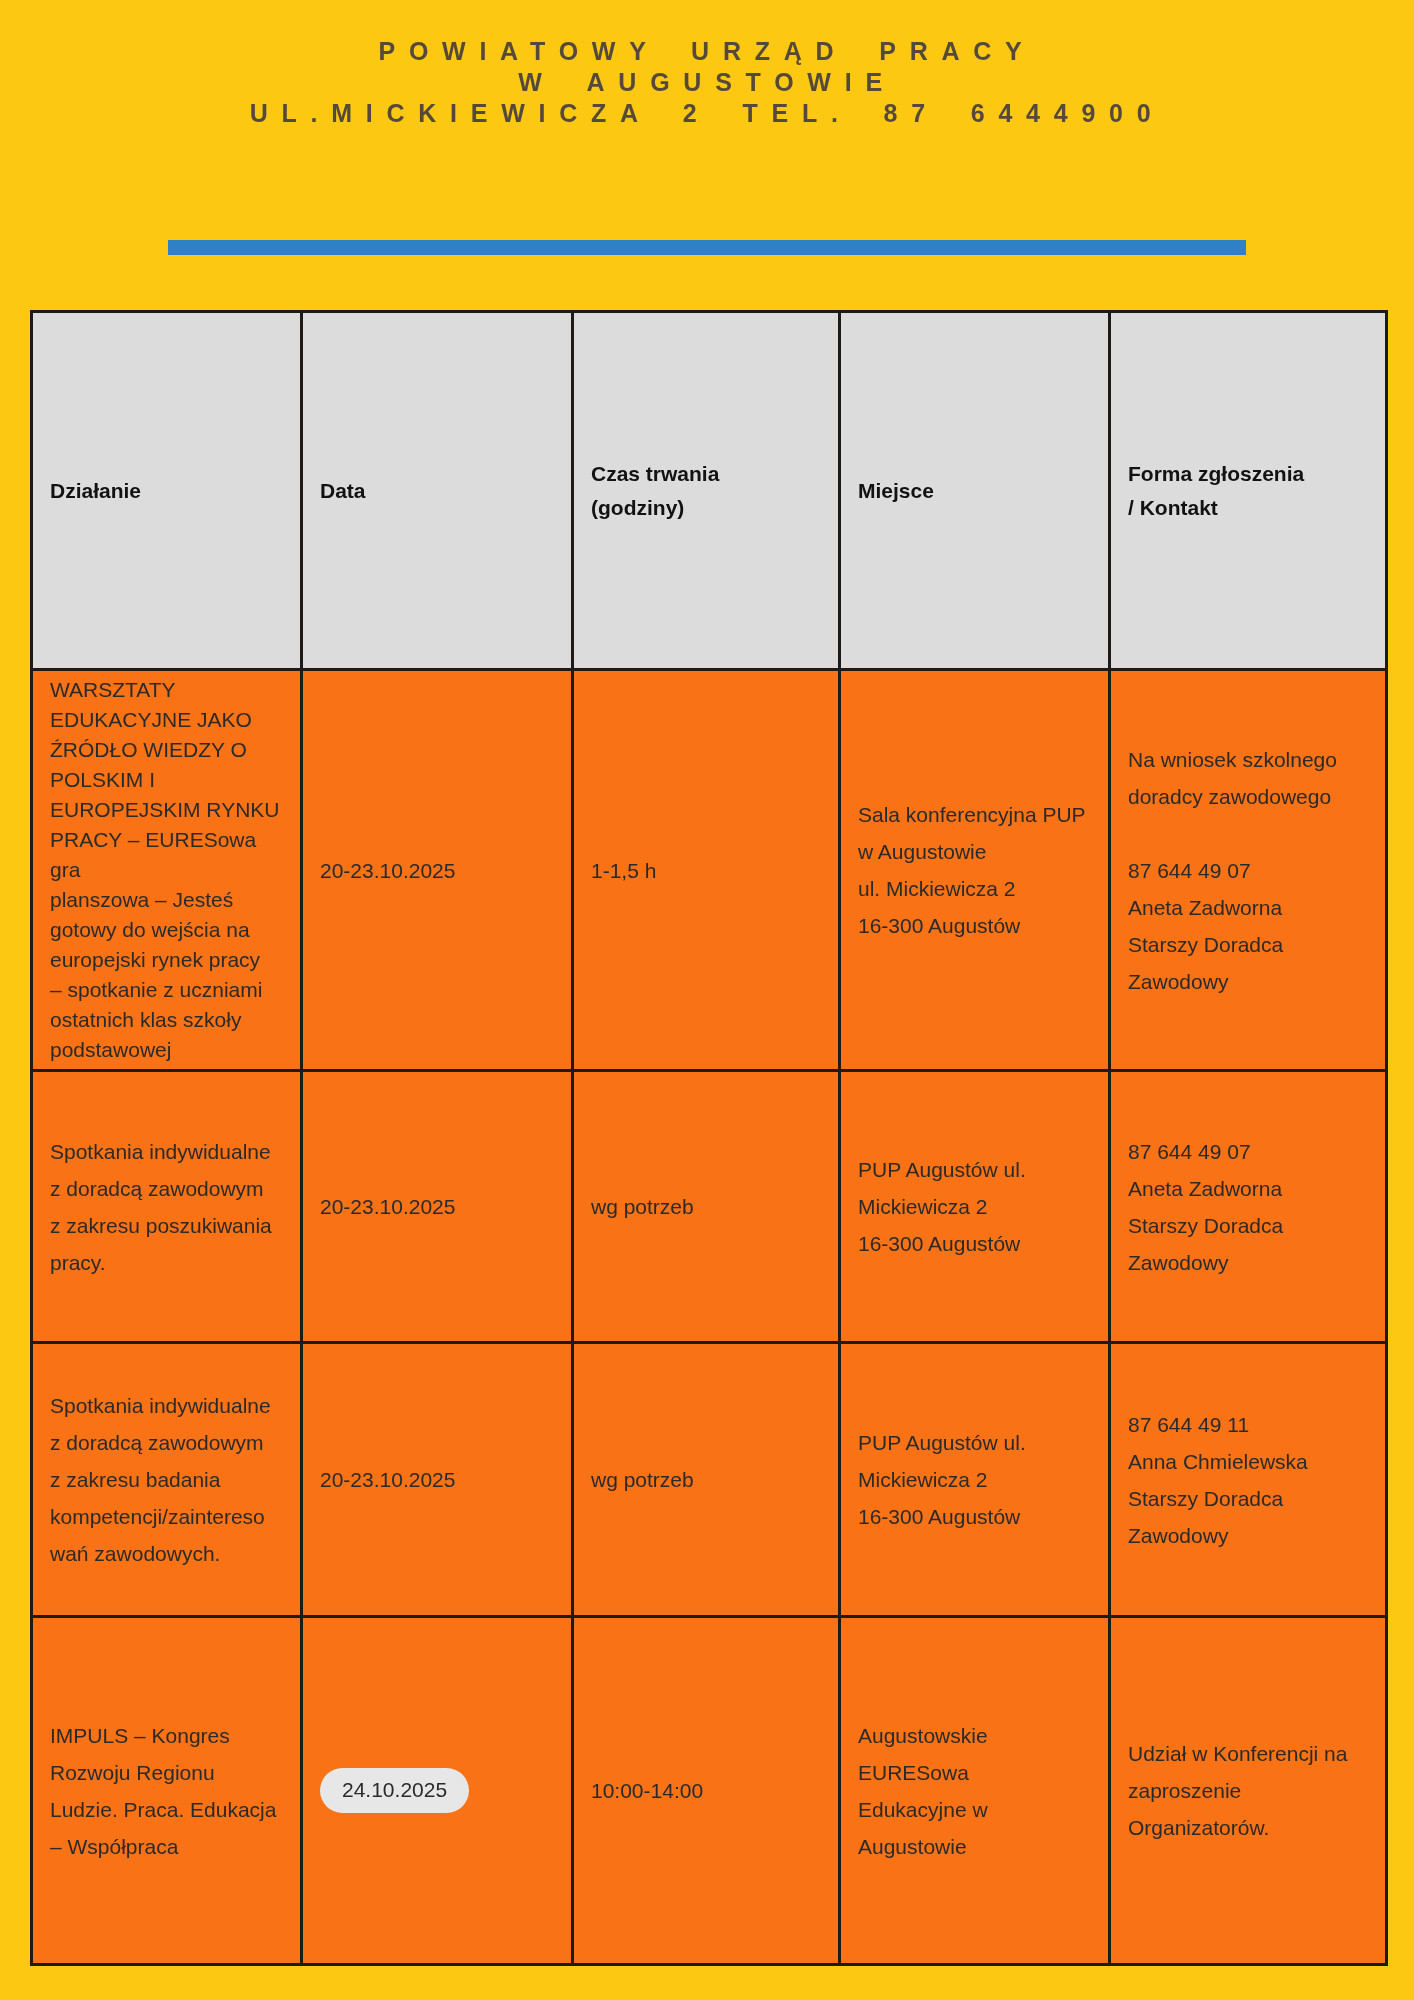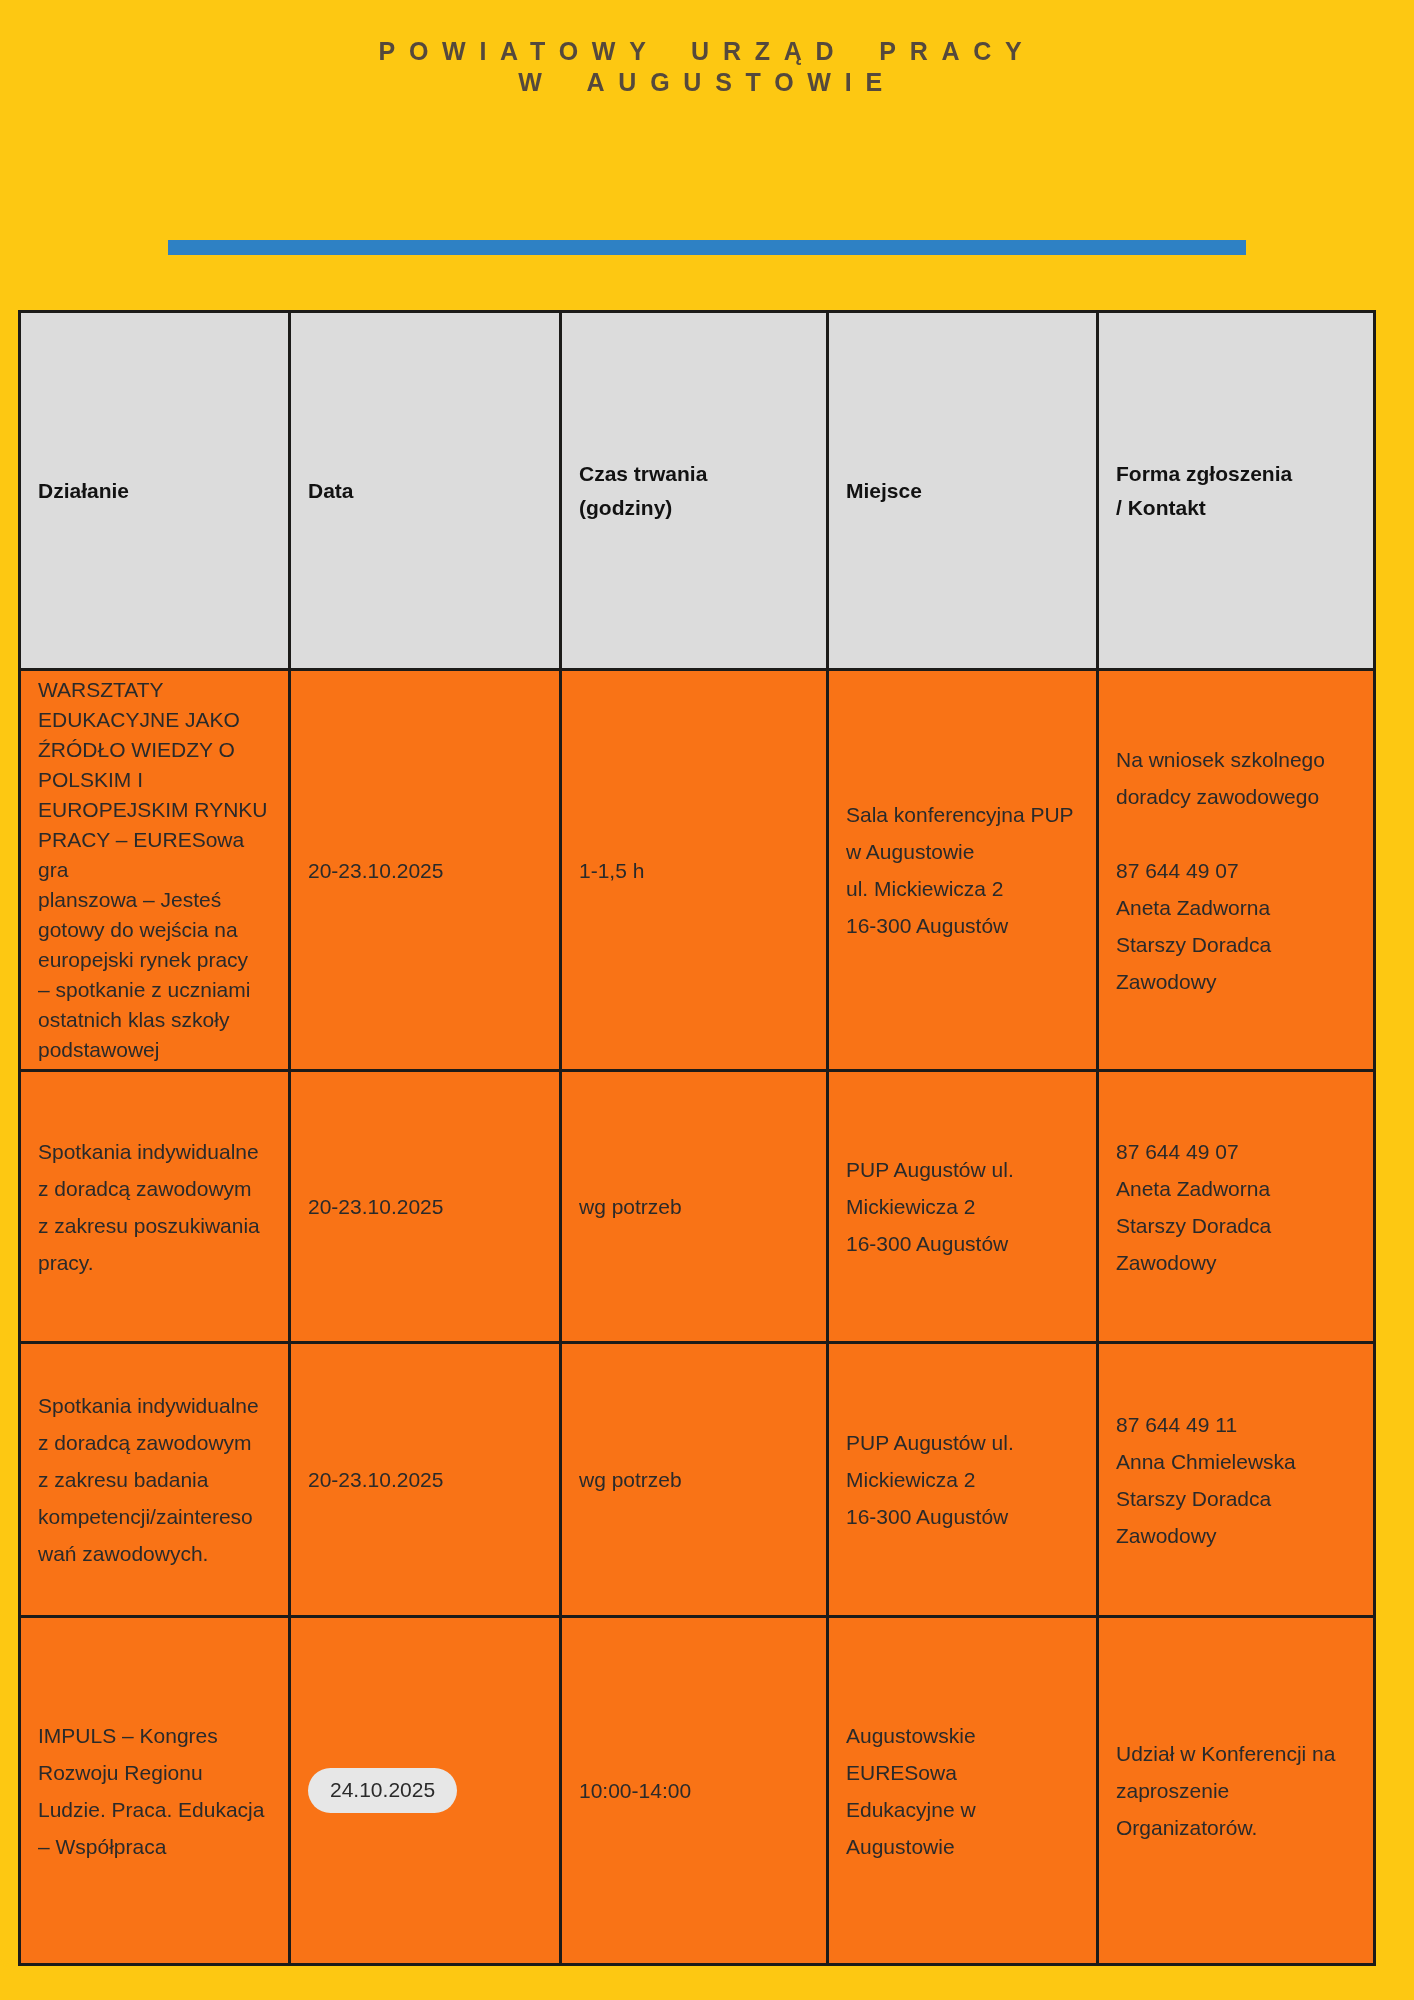--- a/index.html
+++ b/index.html
@@ -33,21 +33,21 @@
     left: 168px;
     top: 240px;
     width: 1078px;
     height: 15px;
     background: #2e81c4;
   }
 
   
   .event-table {
     position: absolute;
-    left: 18px;
+    left: 30px;
     top: 310px;
     width: 1355px;
     border-collapse: collapse;
     table-layout: fixed;
   }
   .event-table col.w1 { width: 270px; }
   .event-table col.w2 { width: 271px; }
   .event-table col.w3 { width: 267px; }
   .event-table col.w4 { width: 270px; }
   .event-table col.w5 { width: 277px; }
@@ -92,20 +92,21 @@
   }
 </style>
 </head>
 <body>
 
 <div class="page">
 
   <header class="masthead">
     <div class="masthead-line">POWIATOWY URZĄD PRACY</div>
     <div class="masthead-line">W AUGUSTOWIE</div>
+    <div class="masthead-line">UL.MICKIEWICZA 2 TEL. 87 6444900</div>
   </header>
 
   <div class="divider"></div>
 
   <table class="event-table">
     <colgroup>
       <col class="w1">
         <col class="w2">
         <col class="w3">
         <col class="w4">

